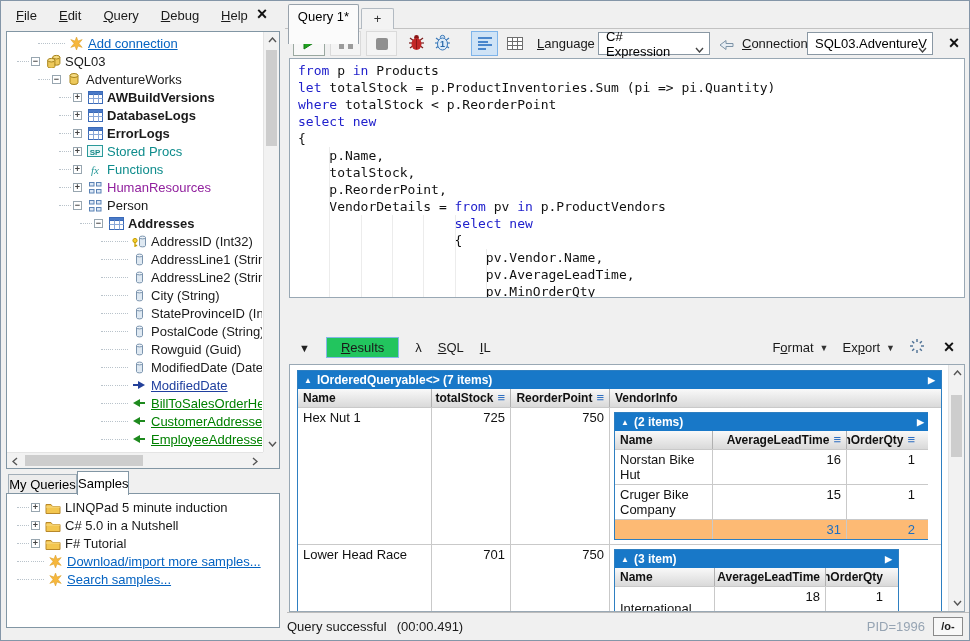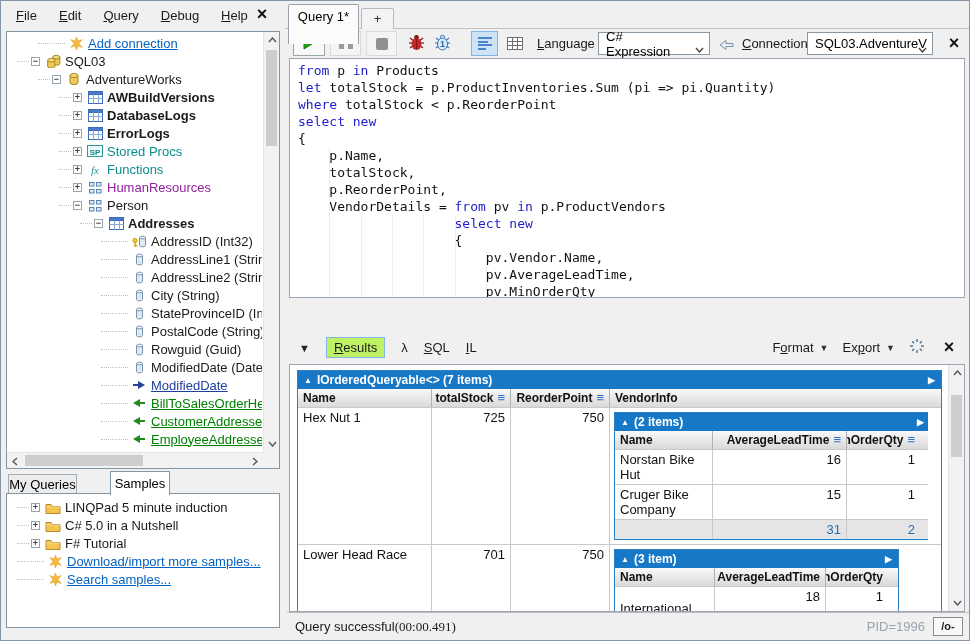--- a/index.html
+++ b/index.html
@@ -32,21 +32,21 @@
 
   
   .sbv{position:absolute;top:0;right:0;width:16px;bottom:16px;background:#f2f2f2;border-left:1px solid #e4e4e4;}
   .sbh{position:absolute;left:0;bottom:0;right:16px;height:16px;background:#f2f2f2;border-top:1px solid #e4e4e4;}
   .sbcorner{position:absolute;right:0;bottom:0;width:16px;height:16px;background:#f2f2f2;}
   .sbarrow{position:absolute;width:16px;height:16px;display:flex;align-items:center;justify-content:center;}
   .sbthumb{position:absolute;background:#cdcdcd;}
 
   .lq-tab{position:absolute;font-size:13px;text-align:center;cursor:default;}
   .lq-tab.inactive{left:7px;top:473px;width:69px;height:20px;line-height:19px;background:#ececec;border:1px solid #a2aeb8;}
-  .lq-tab.active{left:76px;top:470px;width:60px;height:24px;line-height:23px;background:#fff;border:1px solid #8296a4;border-bottom:none;z-index:3;margin-left:33px;}
+  .lq-tab.active{left:76px;top:470px;width:52px;height:24px;line-height:23px;background:#fff;border:1px solid #8296a4;border-bottom:none;z-index:3;}
   .samples-panel{position:absolute;left:5px;top:492px;width:274px;height:135px;background:#fff;border:1px solid #8296a4;overflow:hidden;padding-top:4px;}
 
   
   .qtabstrip{position:absolute;left:284px;top:0;right:0;height:28px;border-bottom:1px solid #c2c2c2;}
   .qtab-active{position:absolute;left:3px;top:3px;width:71px;height:40px;background:#fbfbfb;border:1px solid #98a2ac;
                border-bottom:none;border-radius:2px 2px 0 0;font-size:13px;text-align:center;line-height:24px;z-index:2;}
   .qtab-plus{position:absolute;left:76px;top:7px;width:33px;height:21px;background:#f3f3f3;border:1px solid #b2bac2;
              border-bottom:none;border-radius:2px 2px 0 0;font-size:13px;color:#333;text-align:center;line-height:19px;}
   .qtoolbar{position:absolute;left:284px;top:28px;right:0;height:29px;}
   .tbtn{position:absolute;top:2px;height:25px;display:flex;align-items:center;justify-content:center;}
@@ -76,21 +76,21 @@
           padding:3px 0 0 8px;overflow:hidden;}
   .cline{height:17px;white-space:pre;color:#111;}
   .kw{color:#2121cc;}
   .guide{position:absolute;width:1px;background:#ececec;}
 
   
   .resbar{position:absolute;left:284px;top:330px;right:0;height:33px;display:flex;align-items:center;font-size:13px;}
   .collapse-tri{margin-left:14px;font-size:11px;color:#222;}
   .res-tabs{display:flex;align-items:center;margin-left:16px;gap:16px;}
   .res-tab{color:#1a1a1a;}
-  .res-tab.active{background:#bef264;border:1px solid #84b6e8;padding:2px 7px;}
+  .res-tab.active{background:#22c55e;border:1px solid #84b6e8;padding:2px 14px;}
   .res-right{position:absolute;right:10px;display:flex;align-items:center;gap:14px;}
   .dd-label{display:flex;align-items:center;gap:6px;color:#1a1a1a;}
   .dd-arrow{font-size:9px;color:#333;}
 
   
   .respanel{position:absolute;left:288px;top:363px;width:676px;height:248px;background:#fff;border:1px solid #99a8b4;overflow:hidden;}
   .results-root{position:absolute;left:7px;top:5px;}
   .gtable{border:1px solid #2e7fc1;background:#fff;font-size:13px;color:#111;}
   .ghdr{background:#1878c8;color:#fff;font-weight:bold;font-size:12px;height:18px;display:flex;align-items:center;
         padding:0 6px;position:relative;}
@@ -99,30 +99,30 @@
   .gcols{display:flex;background:linear-gradient(#f9f9f9,#d9d9d9);}
   .gcol{font-weight:bold;font-size:12px;padding:2px 5px;border-left:1px solid #b0b0b0;display:flex;align-items:center;overflow:hidden;}
   .gcol.first{border-left:none;}
   .gcol.num{justify-content:flex-end;}
   .sorticon{color:#2f6fc1;font-weight:bold;margin-left:4px;font-size:13px;line-height:10px;}
   .grow{display:flex;border-top:1px solid #c9c9c9;align-items:stretch;}
   .gcell{padding:2px 5px;border-left:1px solid #c9c9c9;overflow:hidden;}
   .gcell.first{border-left:none;}
   .gcell.num{text-align:right;}
   .gcell.nest{padding:4px;}
-  .gtot{display:flex;border-top:1px solid #c9c9c9;background:#e5e5e5;}
+  .gtot{display:flex;border-top:1px solid #c9c9c9;background:#fdba74;}
   .gtot .gcell{color:#1f6fc0;}
 
   .res-sbv{position:absolute;top:0;right:0;width:16px;height:100%;background:#f2f2f2;border-left:1px solid #e4e4e4;}
 
   
   .statusbar{position:absolute;left:286px;right:0;top:611px;height:28px;background:#f0f0f0;border-top:1px solid #bcbcbc;
              display:flex;align-items:center;font-size:13px;color:#1a1a1a;}
-  .status-msg{margin-left:8px;}
-  .status-time{font-family:Liberation Serif, serif;}
+  .status-msg{}
+  .status-time{margin-left:10px;}
   .status-pid{position:absolute;right:44px;color:#96a4b3;}
   .lprun-btn{position:absolute;right:6px;top:4px;width:30px;height:19px;border:1px solid #8a8a8a;background:#f8f8f8;
              font-size:11px;font-weight:bold;text-align:center;line-height:17px;color:#222;}
 </style>
 </head>
 <body>
 
 <div class="win">
 
   <div class="menubar" id="menubar">

